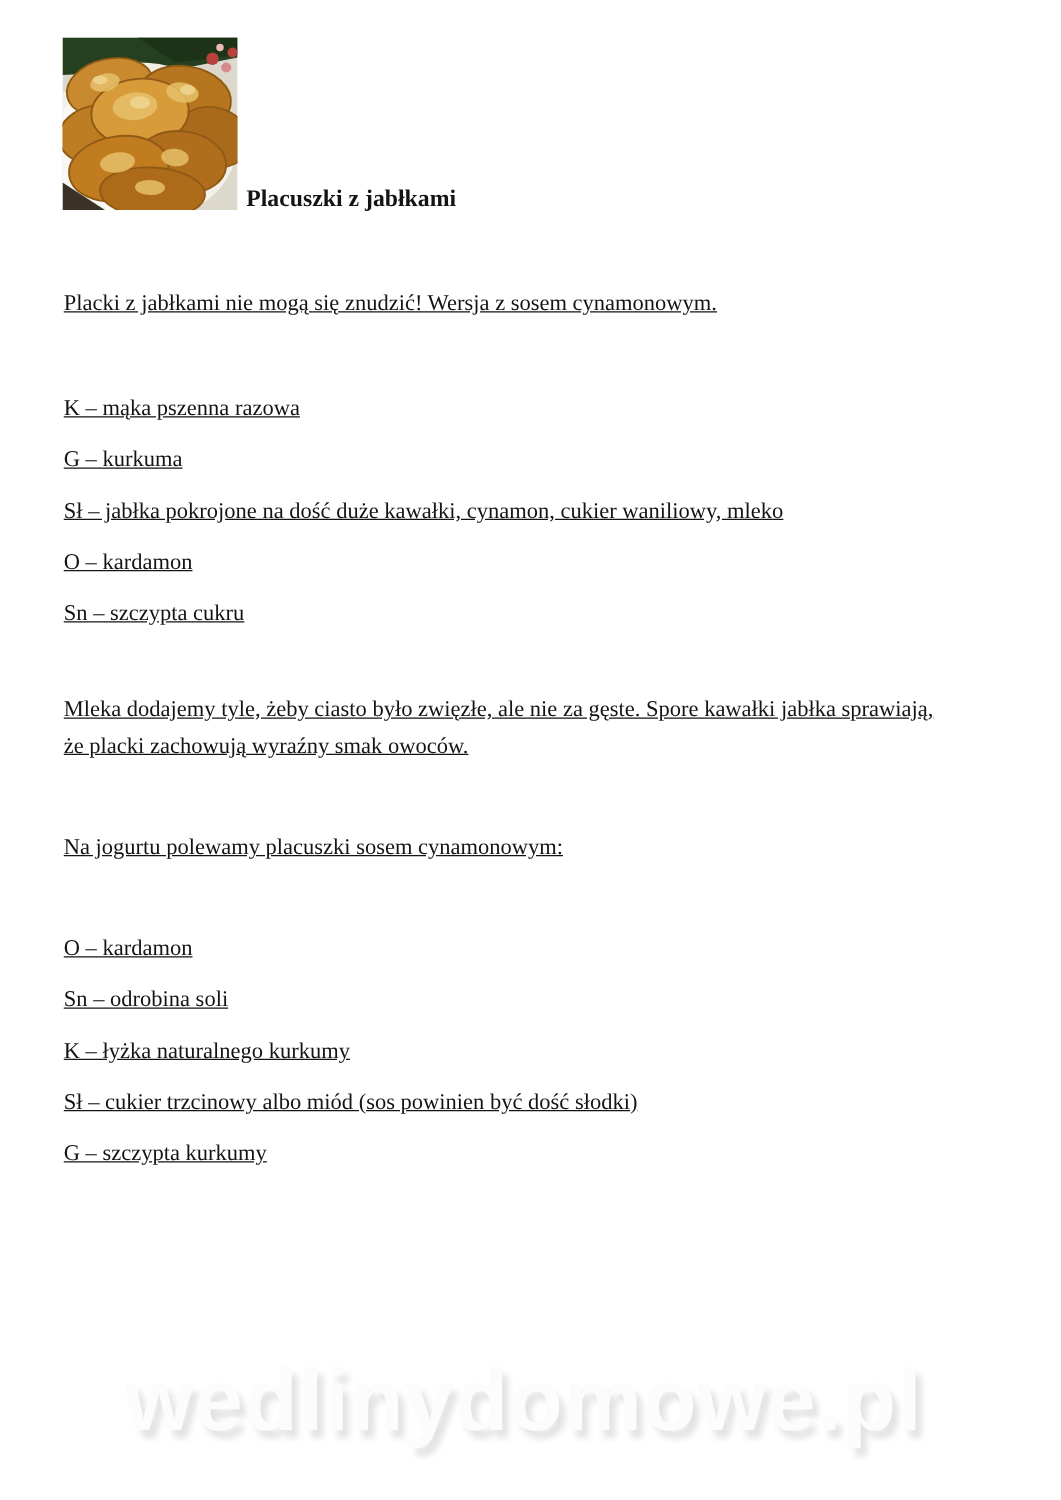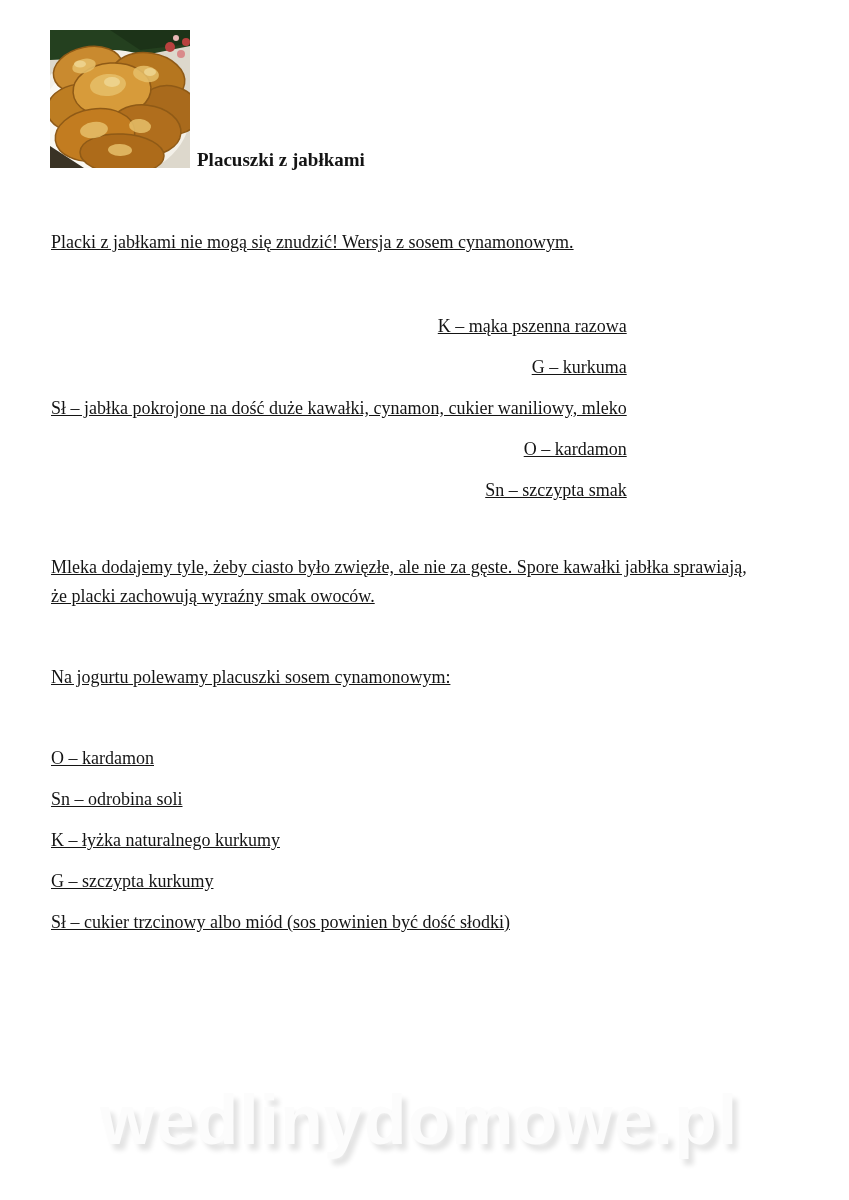--- a/index.html
+++ b/index.html
@@ -37,21 +37,21 @@
     white-space: nowrap;
   }
   p { margin: 0; line-height: 29px; text-decoration: underline; }
   .intro {
     position: absolute;
     left: 51px;
     top: 228px;
     width: 720px;
   }
   .list { position: absolute; left: 51px; }
-  .list-batter { top: 312px; text-align: right; }
+  .list-batter { top: 312px; }
   .list-sauce  { top: 744px; }
   .list .item { margin: 0 0 12px 0; line-height: 29px; }
   .note {
     position: absolute;
     left: 51px;
     top: 553px;
     width: 700px;
   }
   .sauce-heading {
     position: absolute;
@@ -125,30 +125,30 @@
     <h1 class="title">Placuszki z jabłkami</h1>
   </div>
 
   <p class="intro">Placki z jabłkami nie mogą się znudzić! Wersja z sosem cynamonowym.</p>
 
   <div class="list list-batter">
     <p class="item">K – mąka pszenna razowa</p>
     <p class="item">G – kurkuma</p>
     <p class="item">Sł – jabłka pokrojone na dość duże kawałki, cynamon, cukier waniliowy, mleko</p>
     <p class="item">O – kardamon</p>
-    <p class="item">Sn – szczypta smak</p>
+    <p class="item">Sn – szczypta cukru</p>
   </div>
 
   <p class="note">Mleka dodajemy tyle, żeby ciasto było zwięzłe, ale nie za gęste. Spore kawałki jabłka sprawiają, że placki zachowują wyraźny smak owoców.</p>
 
   <p class="sauce-heading">Na jogurtu polewamy placuszki sosem cynamonowym:</p>
 
   <div class="list list-sauce">
     <p class="item">O – kardamon</p>
     <p class="item">Sn – odrobina soli</p>
     <p class="item">K – łyżka naturalnego kurkumy</p>
+    <p class="item">Sł – cukier trzcinowy albo miód (sos powinien być dość słodki)</p>
     <p class="item">G – szczypta kurkumy</p>
-    <p class="item">Sł – cukier trzcinowy albo miód (sos powinien być dość słodki)</p>
   </div>
 
   <div class="watermark">wedlinydomowe.pl</div>
 
 </div>
 
 </body></html>

